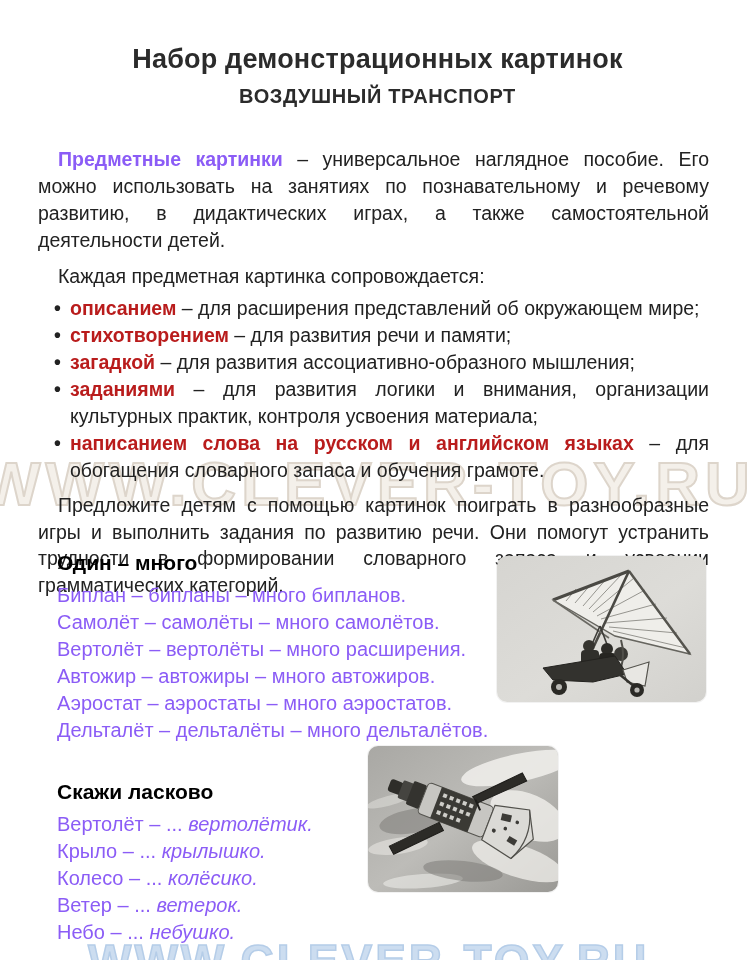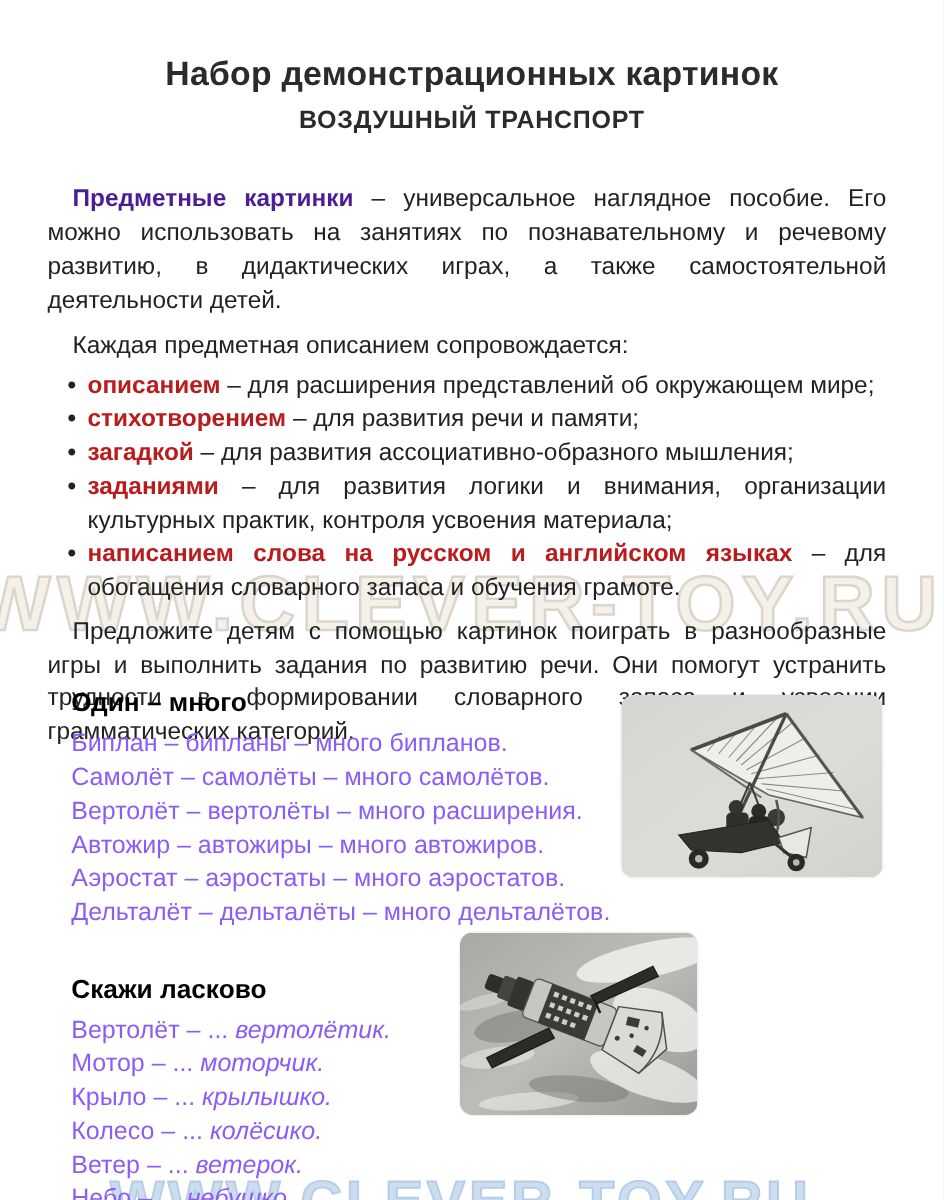--- a/index.html
+++ b/index.html
@@ -9,21 +9,21 @@
     font-family:"Liberation Sans","DejaVu Sans",sans-serif;
     color:#222;
   }
   .content{position:relative;z-index:1;}
   
   header{padding-top:42px;text-align:center;}
   .t1{font-size:27px;font-weight:bold;line-height:34px;color:#2b2b2b;letter-spacing:.2px;}
   .t2{font-size:20px;font-weight:bold;line-height:40px;color:#2b2b2b;letter-spacing:.6px;}
   
   .p1{margin:30px 46px 0 38px;font-size:19.5px;line-height:27px;text-align:justify;text-indent:20px;}
-  .p1 b{color:#4c1d95;}
+  .p1 b{color:#8b5cf6;}
   .list-intro{margin:9px 46px 0 38px;font-size:19.5px;line-height:27px;text-indent:20px;}
   ul.bullets{margin:5px 46px 0 38px;padding:0;list-style:none;}
   ul.bullets li{position:relative;padding-left:32px;font-size:19.5px;line-height:27px;text-align:justify;}
   ul.bullets li .marker{position:absolute;left:16px;top:0;font-weight:bold;}
   ul.bullets li b{color:#b91c1c;}
   .p2{margin:8px 46px 0 38px;font-size:19.5px;line-height:26.5px;text-align:justify;text-indent:20px;}
   
   section{position:absolute;left:57px;z-index:1;}
   .one-many{top:550px;width:440px;}
   .say-kindly{top:779px;width:310px;}
@@ -57,21 +57,21 @@
   <div class="watermark wm-mid">WWW.CLEVER-TOY.RU</div>
 
   <div class="content">
     <header>
       <div class="t1">Набор демонстрационных картинок</div>
       <div class="t2">ВОЗДУШНЫЙ ТРАНСПОРТ</div>
     </header>
 
     <p class="p1"><b>Предметные картинки</b><span> – универсальное наглядное пособие. Его можно использовать на занятиях по познавательному и речевому развитию, в дидактических играх, а также самостоятельной деятельности детей.</span></p>
 
-    <p class="list-intro">Каждая предметная описанием сопровождается:</p>
+    <p class="list-intro">Каждая предметная картинка сопровождается:</p>
 
     <ul class="bullets" id="bullets">
         <li><span class="marker">•</span><b>описанием</b><span> – для расширения представлений об окружающем мире;</span></li>
         <li><span class="marker">•</span><b>стихотворением</b><span> – для развития речи и памяти;</span></li>
         <li><span class="marker">•</span><b>загадкой</b><span> – для развития ассоциативно-образного мышления;</span></li>
         <li><span class="marker">•</span><b>заданиями</b><span> – для развития логики и внимания, организации культурных практик, контроля усвоения материала;</span></li>
         <li><span class="marker">•</span><b>написанием слова на русском и английском языках</b><span> – для обогащения словарного запаса и обучения грамоте.</span></li>
       </ul>
 
     <p class="p2">Предложите детям с помощью картинок поиграть в разнообразные игры и выполнить задания по развитию речи. Они помогут устранить трудности в формировании словарного запаса и усвоении грамматических категорий.</p>
@@ -141,21 +141,20 @@
       <line x1="122" y1="118" x2="138" y2="131" stroke="#33322e" stroke-width="2.4"></line>
       <circle cx="140" cy="134" r="7" fill="#2a2925"></circle>
         <circle cx="140" cy="134" r="2.6" fill="#b9b8b4"></circle>
     </svg>
   </div>
 
   <section class="say-kindly">
     <h3>Скажи ласково</h3>
     <div class="rows" id="sayKindlyRows">
         <div class="row"><span>Вертолёт – ... </span><i>вертолётик.</i></div>
-        <div class="row"><span>Мотор – ... </span><i>моторчик.</i></div>
         <div class="row"><span>Крыло – ... </span><i>крылышко.</i></div>
         <div class="row"><span>Колесо – ... </span><i>колёсико.</i></div>
         <div class="row"><span>Ветер – ... </span><i>ветерок.</i></div>
         <div class="row"><span>Небо – ... </span><i>небушко.</i></div>
       </div>
   </section>
 
   <div class="photo photo-space">
     <svg width="190" height="146" viewBox="0 0 190 146" xmlns="http://www.w3.org/2000/svg">
       <defs>

